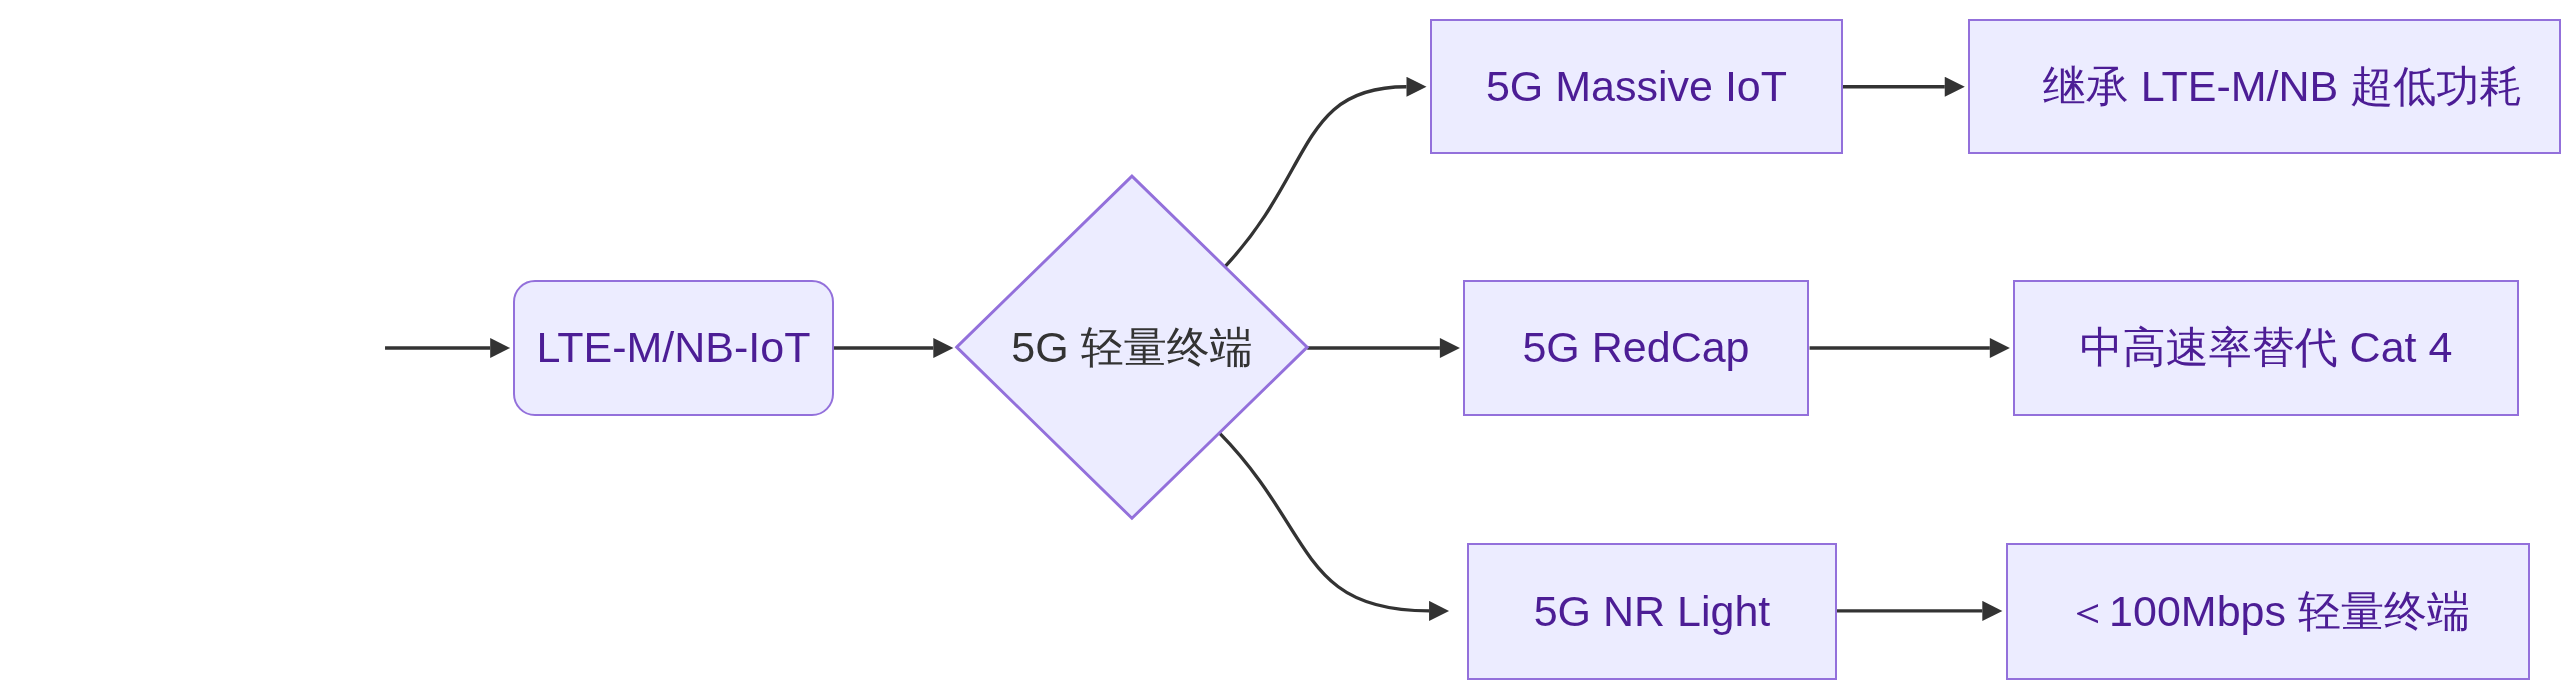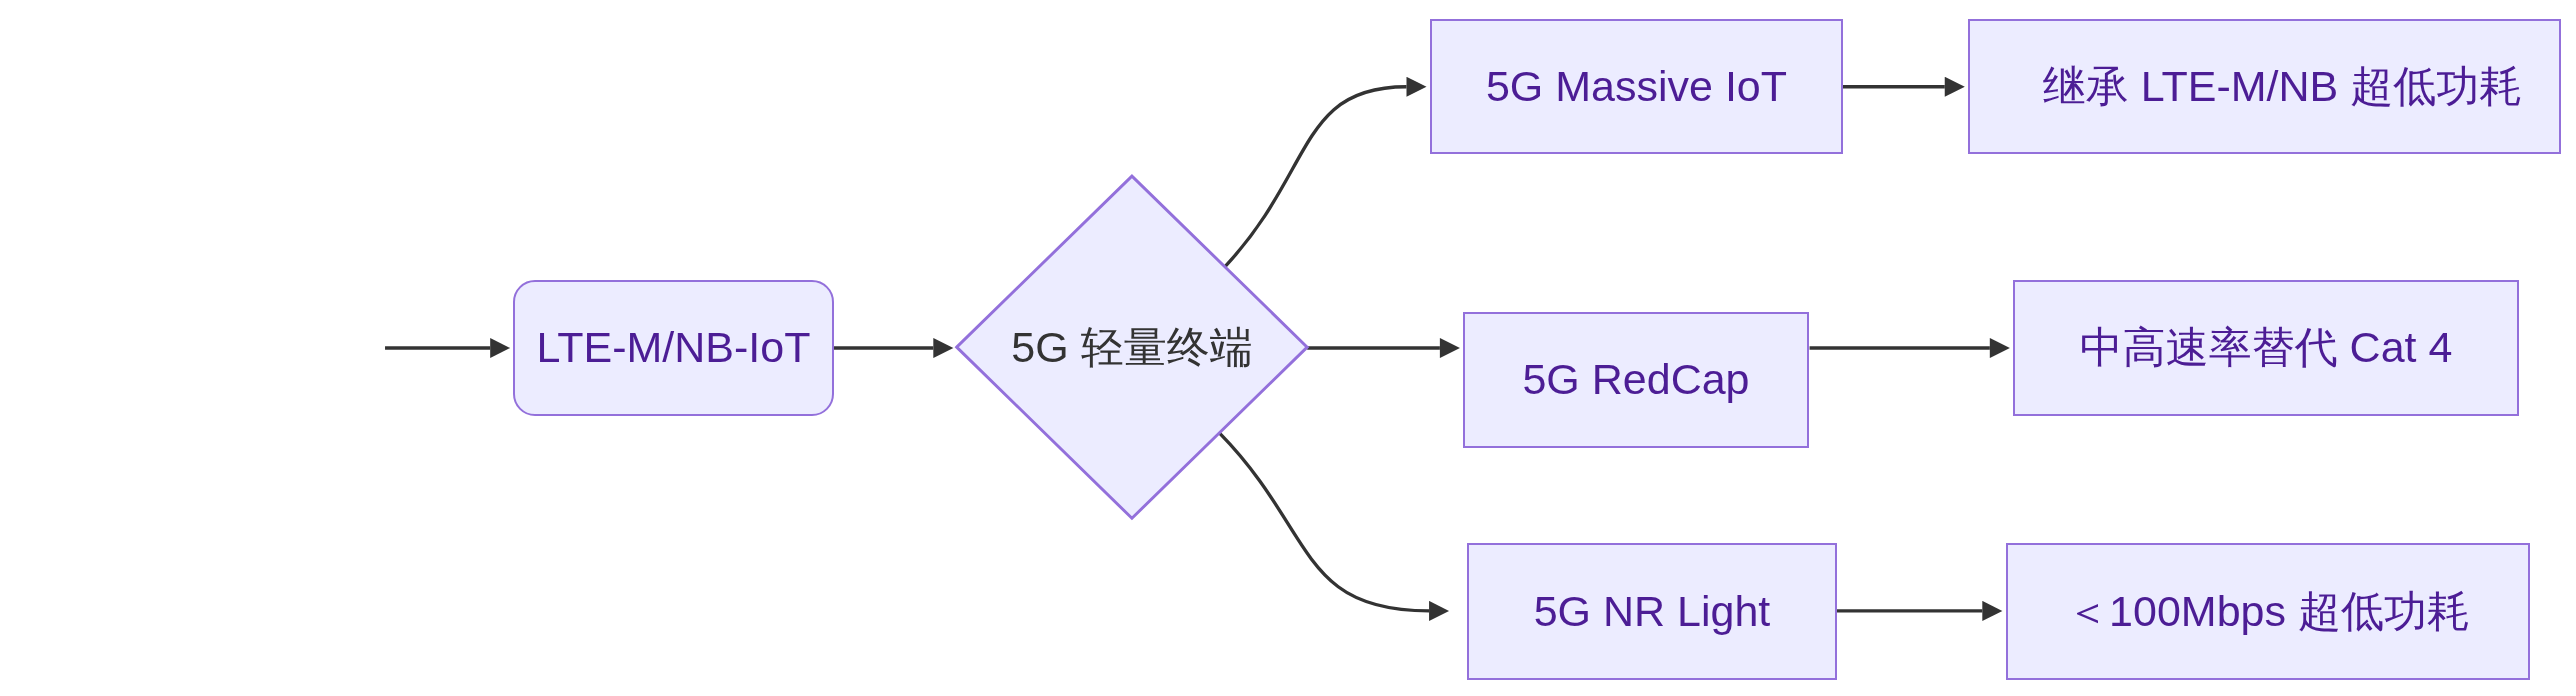--- a/index.html
+++ b/index.html
@@ -58,21 +58,21 @@
     color: #333333;
     white-space: nowrap;
     background: transparent;
     border: none;
   }
   
   #node-A { left: 18.4px;   top: 280px; width: 366px; height: 136px; }
   #node-B { left: 513px;  top: 280px; width: 321px; height: 136px; }
   #node-D { left: 1430px; top: 19px;  width: 413px; height: 135px; }
   #node-E { left: 1968px; top: 19px;  width: 593px; height: 135px; padding-left: 36px; }
-  #node-F { left: 1463px; top: 280px; width: 346px; height: 136px; margin-top: 32px; }
+  #node-F { left: 1463px; top: 280px; width: 346px; height: 136px; }
   #node-G { left: 2013px; top: 280px; width: 506px; height: 136px; }
   #node-H { left: 1452px; top: 543px; width: 370px; height: 137px; margin-left: 15px; }
   #node-I { left: 2006px; top: 543px; width: 524px; height: 137px; }
   #node-C-label { left: 965px; top: 314px; width: 334px; height: 67px; }
 </style>
 </head>
 <body>
 
 <div id="canvas">
 
@@ -103,16 +103,16 @@
   <div class="node" id="node-D">5G Massive IoT</div>
 
   <div class="node" id="node-E">继承 LTE-M/NB 超低功耗</div>
 
   <div class="node" id="node-F">5G RedCap</div>
 
   <div class="node" id="node-G">中高速率替代 Cat 4</div>
 
   <div class="node" id="node-H">5G NR Light</div>
 
-  <div class="node" id="node-I">＜100Mbps 超低功耗</div>
+  <div class="node" id="node-I">＜100Mbps 轻量终端</div>
 
 </div>
 
 
 </body></html>

